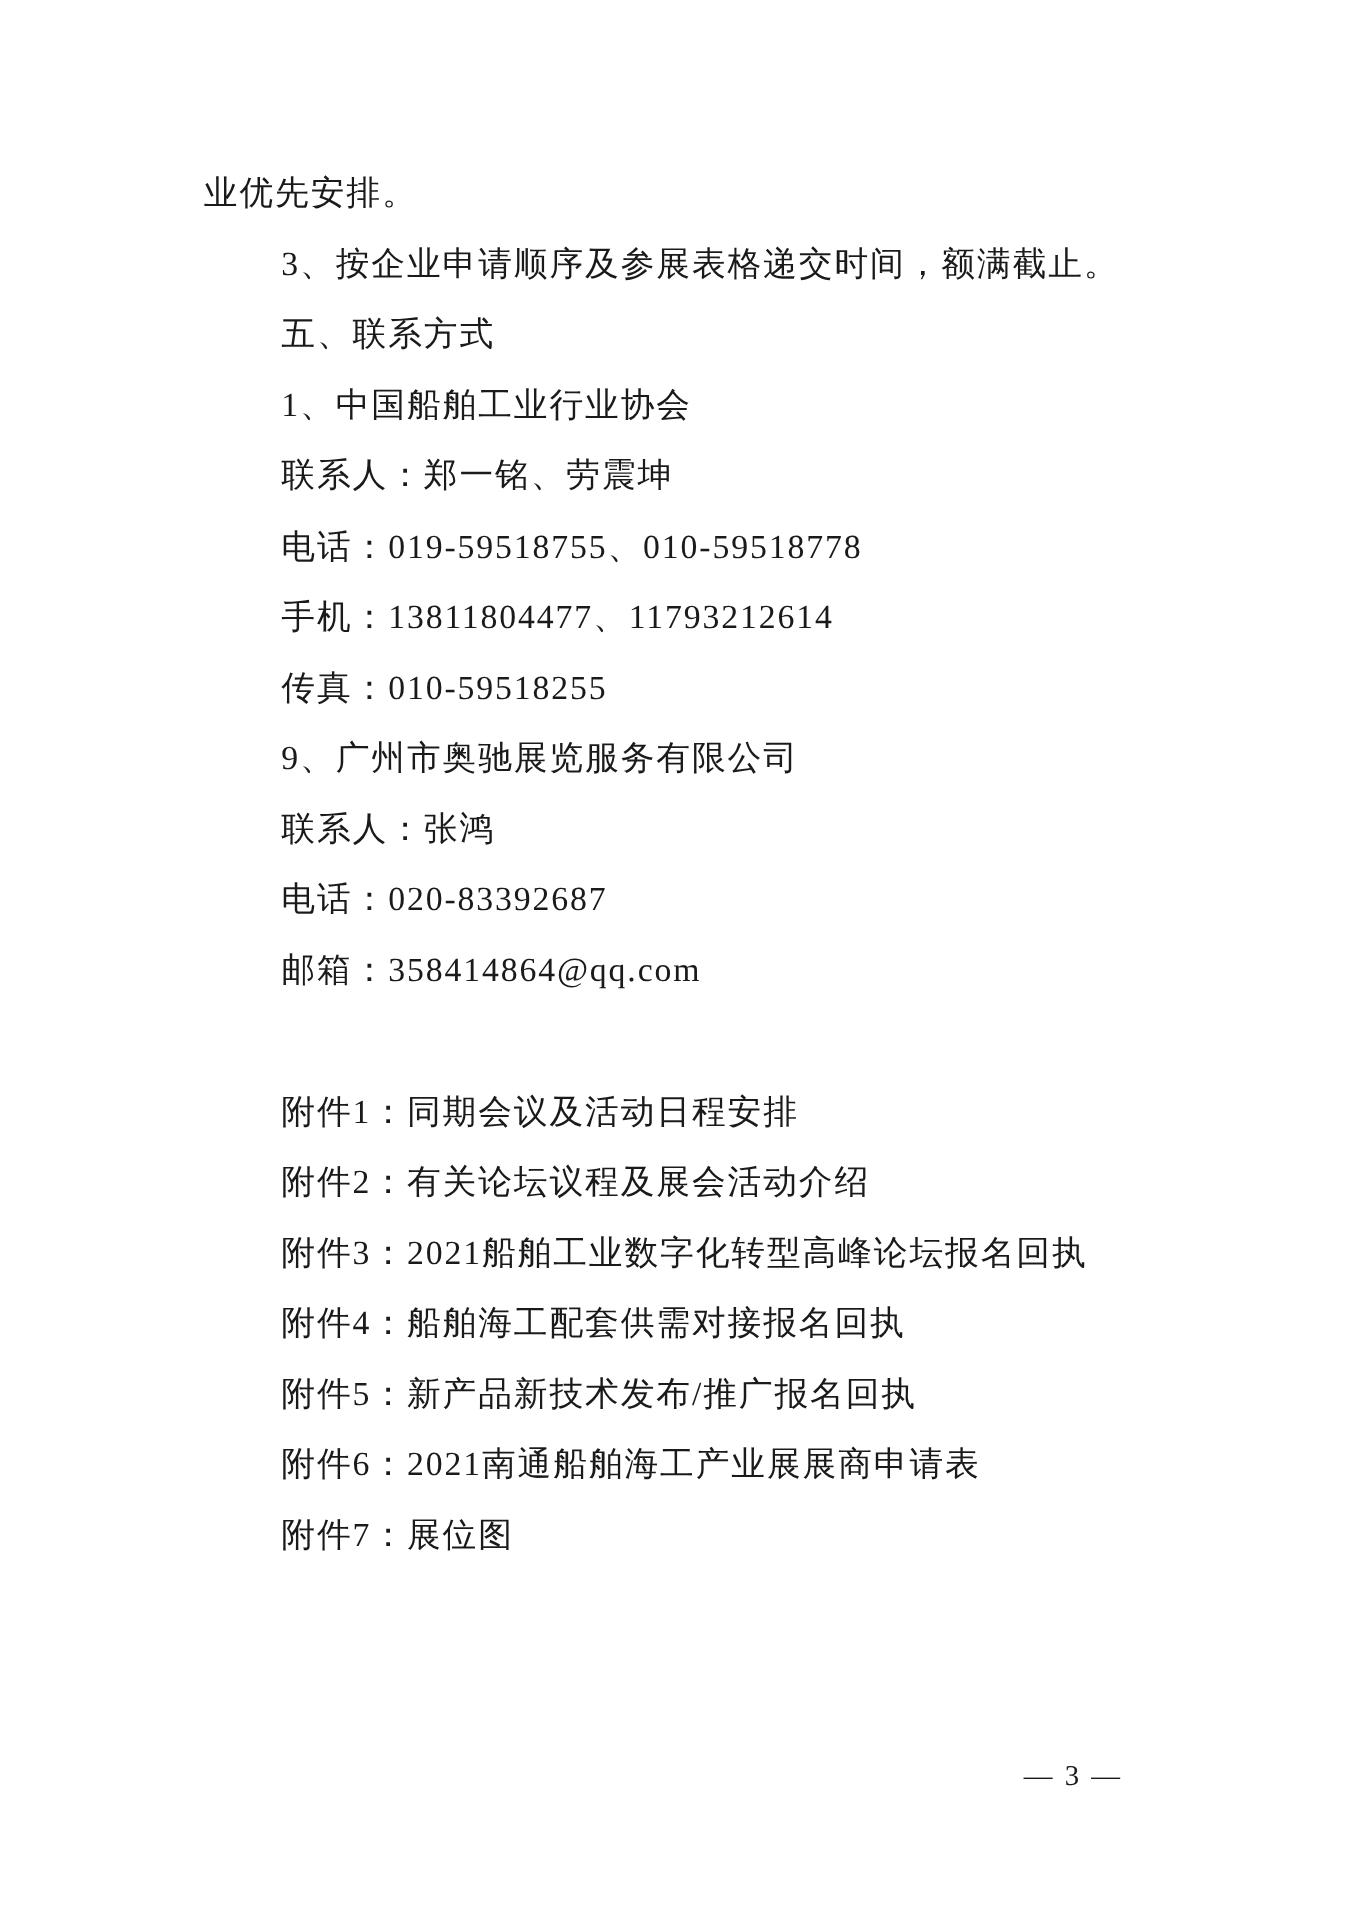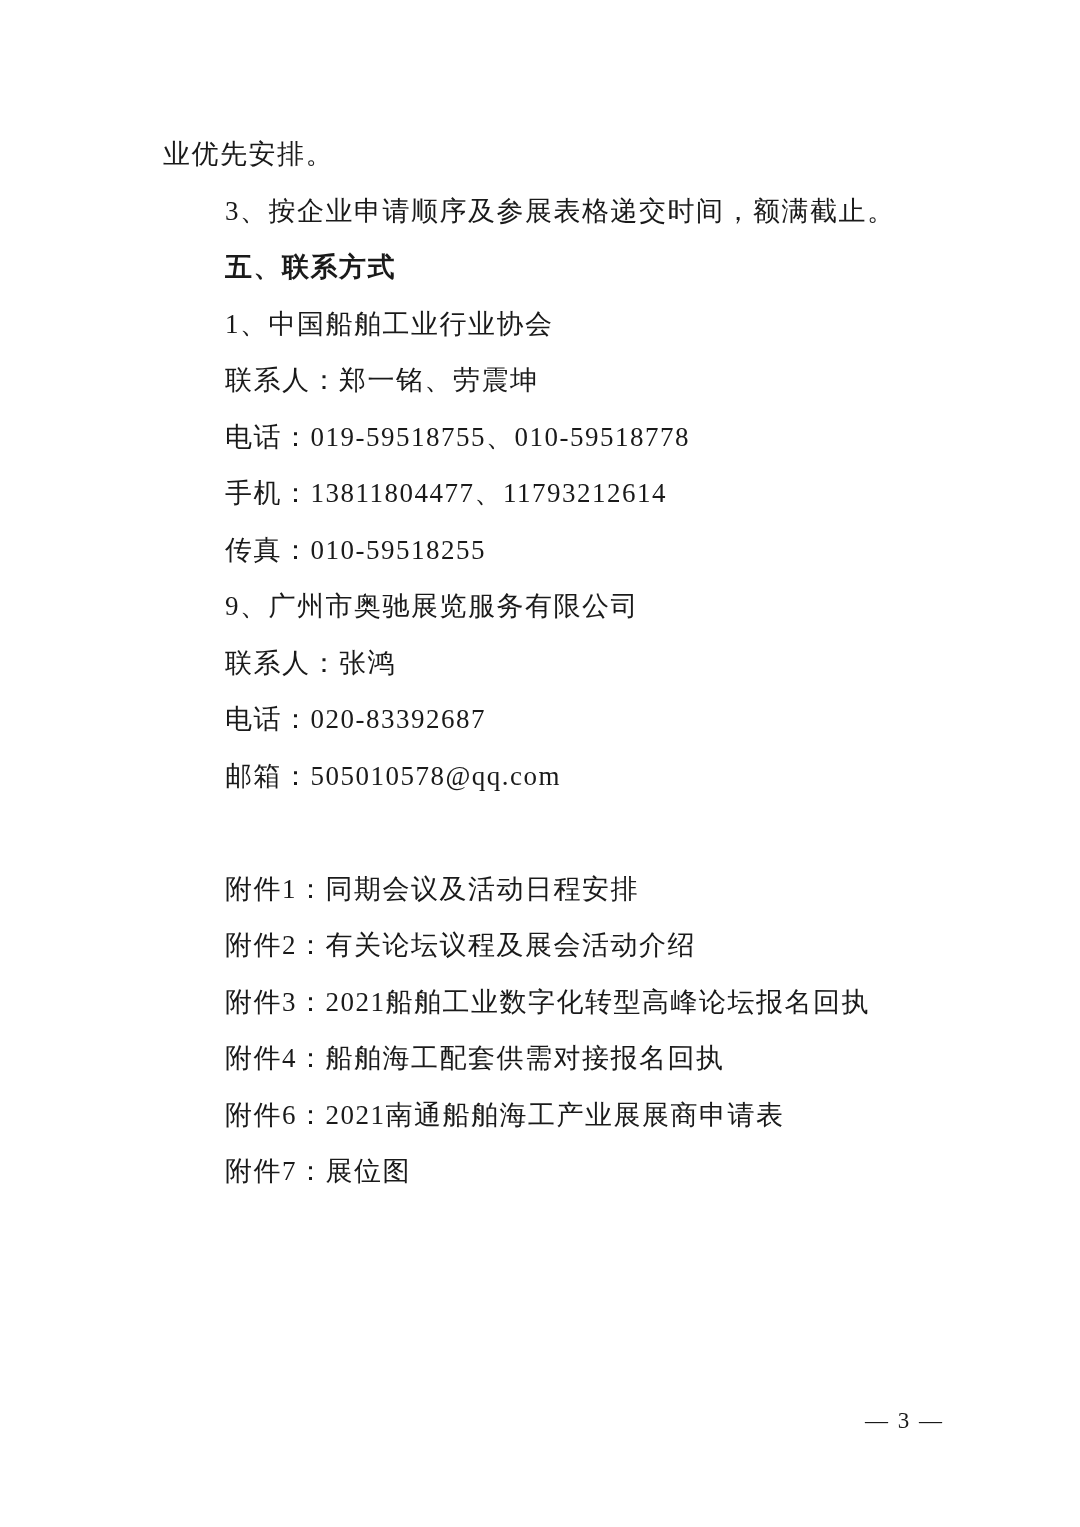--- a/index.html
+++ b/index.html
@@ -8,41 +8,40 @@
     background: #ffffff;
   }
   .page {
     position: relative;
     width: 1028px;
     height: 1527px;
     background: #ffffff;
     overflow: hidden;
     font-family: "Liberation Serif", "DejaVu Serif", serif;
     color: #1a1a1a;
-    padding-left: 46px;
   }
   .content {
     position: absolute;
     top: 126px;
     left: 163px;
     right: 80px;
   }
   .content p {
     margin: 0;
     font-size: 27px;
     line-height: 56.5px;
     letter-spacing: 1.5px;
     white-space: nowrap;
   }
   .indent {
     padding-left: 62px;
   }
   .heading {
     font-family: "Liberation Sans", "DejaVu Sans", sans-serif;
-    font-weight: 700;
+    font-weight: 400;
     letter-spacing: 3px;
   }
   .spacer {
     height: 56.5px;
   }
   .page-number {
     position: absolute;
     top: 1406px;
     right: 130px;
     font-size: 23px;
@@ -64,27 +63,28 @@
 
     <p class="indent">1、中国船舶工业行业协会</p>
     <p class="indent">联系人：郑一铭、劳震坤</p>
     <p class="indent">电话：019-59518755、010-59518778</p>
     <p class="indent">手机：13811804477、11793212614</p>
     <p class="indent">传真：010-59518255</p>
 
     <p class="indent">9、广州市奥驰展览服务有限公司</p>
     <p class="indent">联系人：张鸿</p>
     <p class="indent">电话：020-83392687</p>
-    <p class="indent">邮箱：505010578@qq.com</p>
+    <p class="indent">邮箱：358414864@qq.com</p>
 
     <div class="spacer"></div>
 
     <p class="indent">附件1：同期会议及活动日程安排</p>
     <p class="indent">附件2：有关论坛议程及展会活动介绍</p>
     <p class="indent">附件3：2021船舶工业数字化转型高峰论坛报名回执</p>
     <p class="indent">附件4：船舶海工配套供需对接报名回执</p>
+    <p class="indent">附件5：新产品新技术发布/推广报名回执</p>
     <p class="indent">附件6：2021南通船舶海工产业展展商申请表</p>
     <p class="indent">附件7：展位图</p>
 
   </div>
 
   <div class="page-number">— 3 —</div>
 </div>
 
 </body></html>

